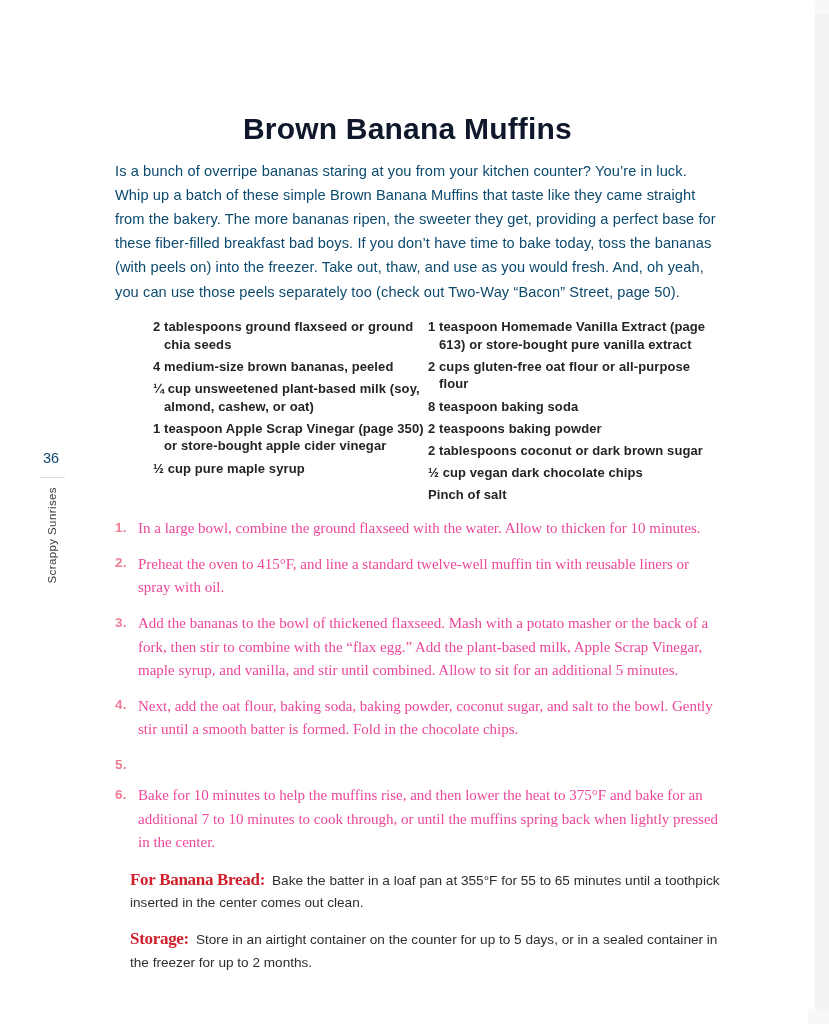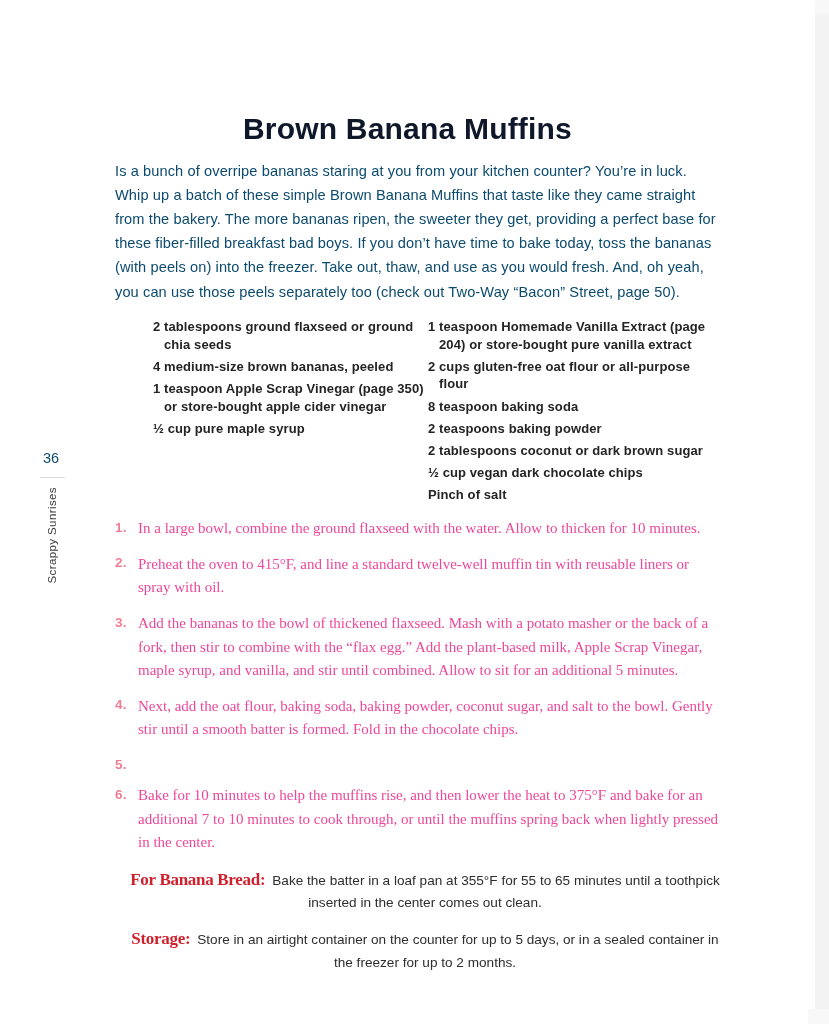--- a/index.html
+++ b/index.html
@@ -38,21 +38,21 @@
   .step{display:flex;margin-bottom:12.5px;}
   .step-num{
     flex:none;width:23px;color:#ee7e95;font-weight:700;font-size:13.5px;
     padding-top:2.5px;letter-spacing:.2px;
   }
   .step-text{
     font-family:"Liberation Serif",serif;font-size:15px;line-height:23.4px;color:#ec4899;
   }
 
   .notes{position:absolute;top:855px;left:130px;width:590px;}
-  .note{margin-bottom:11px;font-size:13.6px;line-height:22.6px;color:#2e2e2e;text-align:center;}
+  .note{margin-bottom:11px;font-size:13.6px;line-height:22.6px;color:#2e2e2e;}
   .note-label{
     font-family:"Liberation Serif",serif;font-weight:700;color:#d0202c;
     font-size:17px;letter-spacing:-.3px;margin-right:7px;
   }
 
   .page-num{position:absolute;left:43px;top:450px;font-size:14.5px;font-weight:400;color:#0c4a6e;}
   .sidebar-rule{position:absolute;left:40px;top:477px;width:25px;height:1px;background:#dcdcdc;}
   .chapter{
     position:absolute;left:46px;top:487px;
     writing-mode:vertical-rl;transform:rotate(180deg);
@@ -73,29 +73,30 @@
   <p class="intro">Is a bunch of overripe bananas staring at you from your kitchen counter? You’re in luck. Whip up a batch of these simple Brown Banana Muffins that taste like they came straight from the bakery. The more bananas ripen, the sweeter they get, providing a perfect base for these fiber-filled breakfast bad boys. If you don’t have time to bake today, toss the bananas (with peels on) into the freezer. Take out, thaw, and use as you would fresh. And, oh yeah, you can use those peels separately too (check out Two-Way “Bacon” Street, page 50).</p>
 
 
   <ul class="ing-col left">
 
       <li>2 tablespoons ground flaxseed or ground chia seeds</li>
 
 
       <li>4 medium-size brown bananas, peeled</li>
 
+      <li>¼ cup unsweetened plant-based milk (soy, almond, cashew, or oat)</li>
 
       <li>1 teaspoon Apple Scrap Vinegar (page 350) or store-bought apple cider vinegar</li>
 
       <li>½ cup pure maple syrup</li>
     </ul>
 
   <ul class="ing-col right">
 
-      <li>1 teaspoon Homemade Vanilla Extract (page 204) or store-bought pure vanilla extract</li>
+      <li>1 teaspoon Homemade Vanilla Extract (page 613) or store-bought pure vanilla extract</li>
 
       <li>2 cups gluten-free oat flour or all-purpose flour</li>
 
       <li>8 teaspoon baking soda</li>
 
       <li>2 teaspoons baking powder</li>
 
       <li>2 tablespoons coconut or dark brown sugar</li>
 
       <li>½ cup vegan dark chocolate chips</li>

